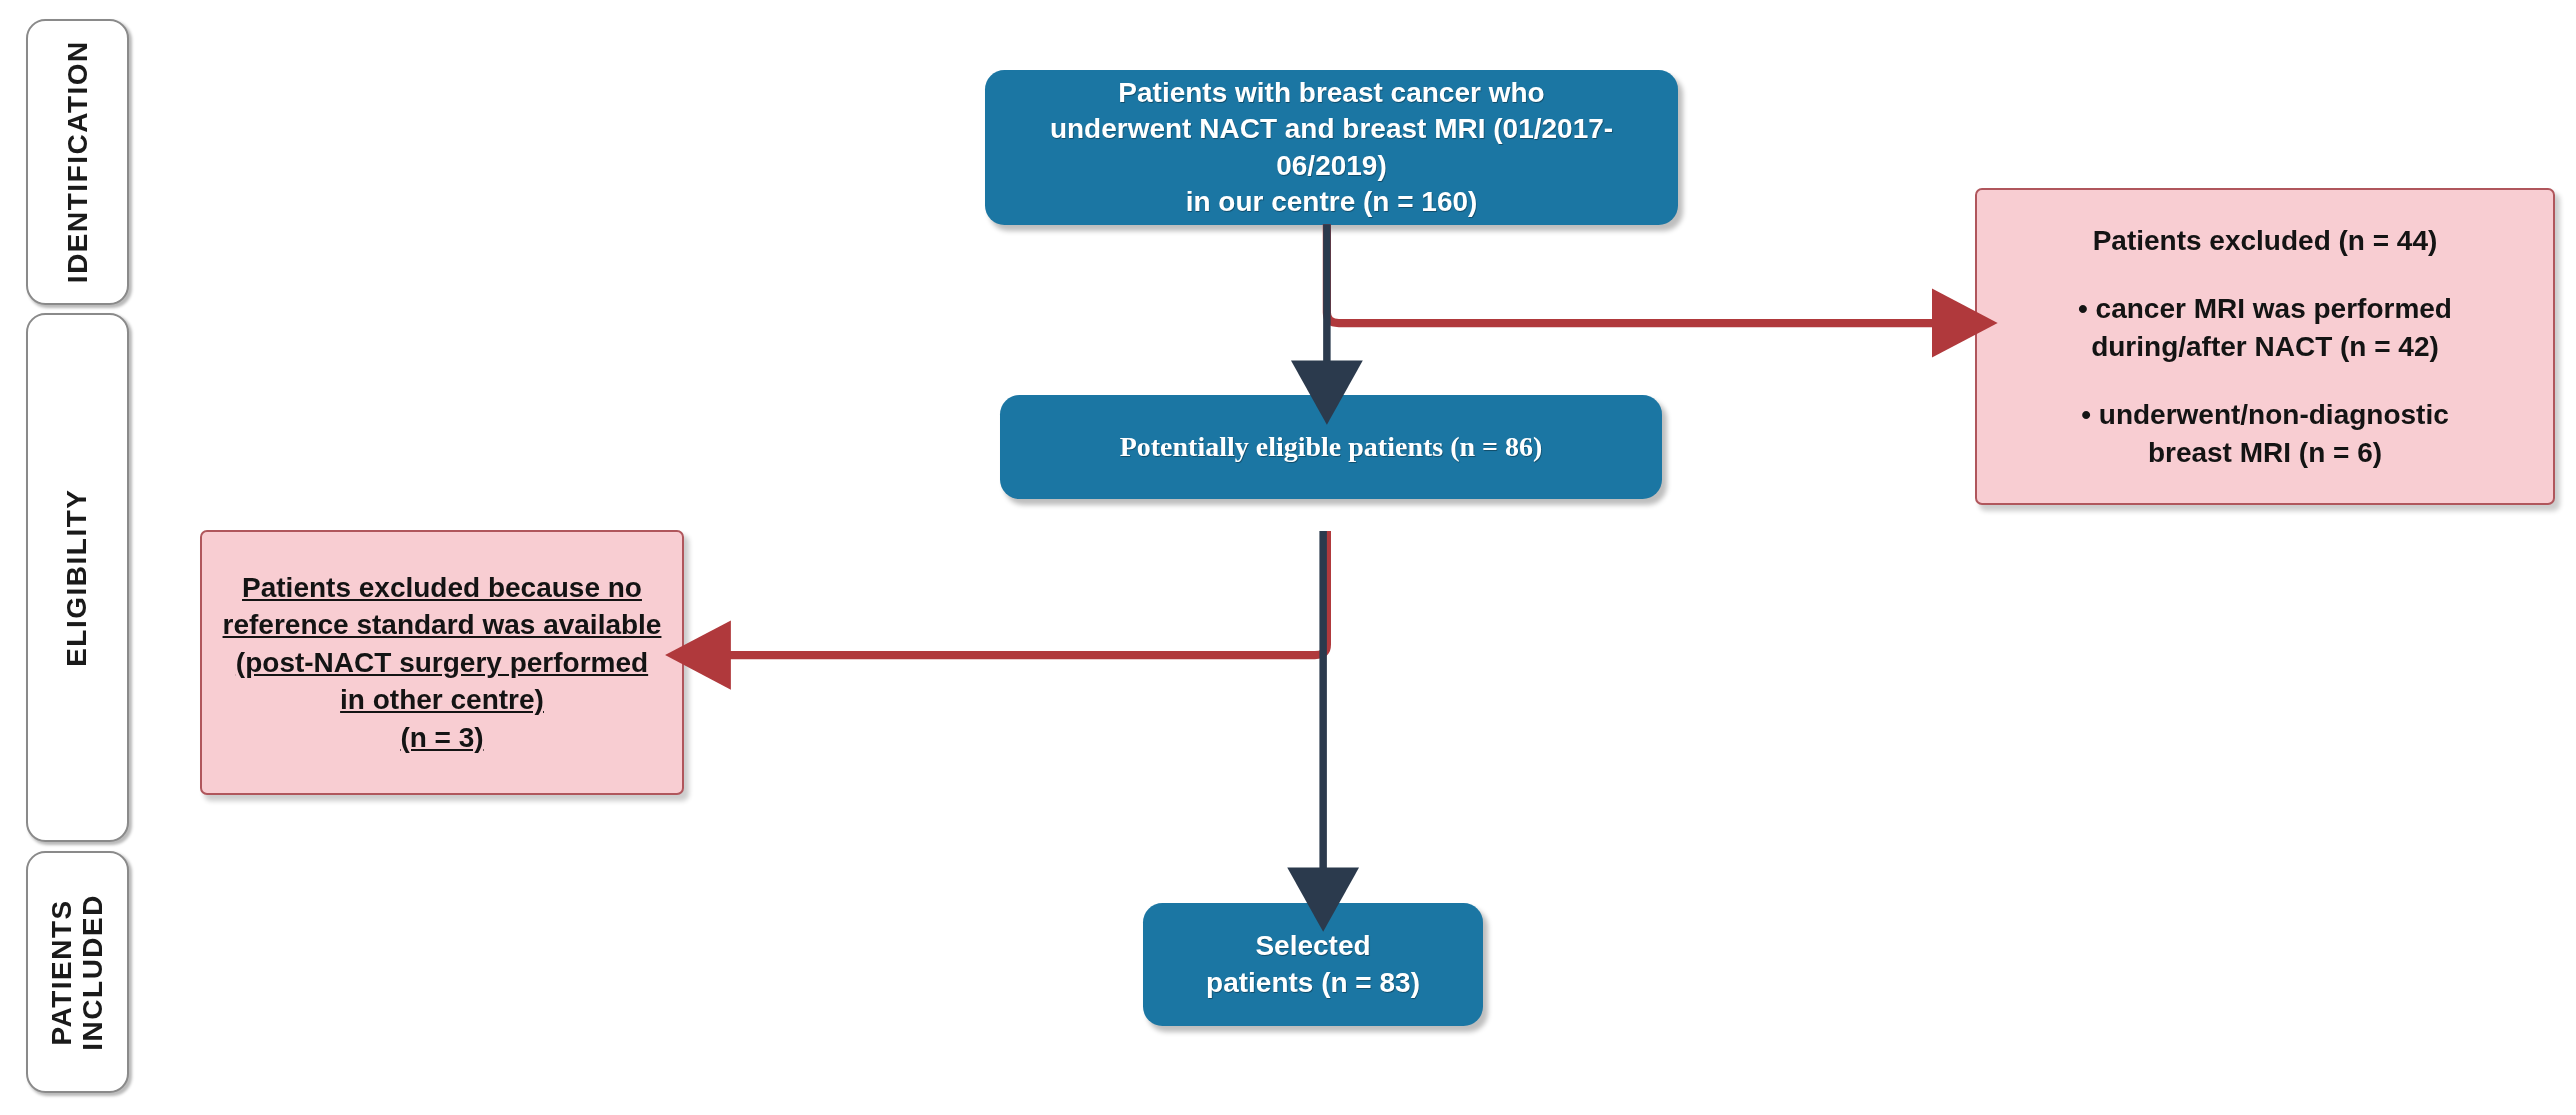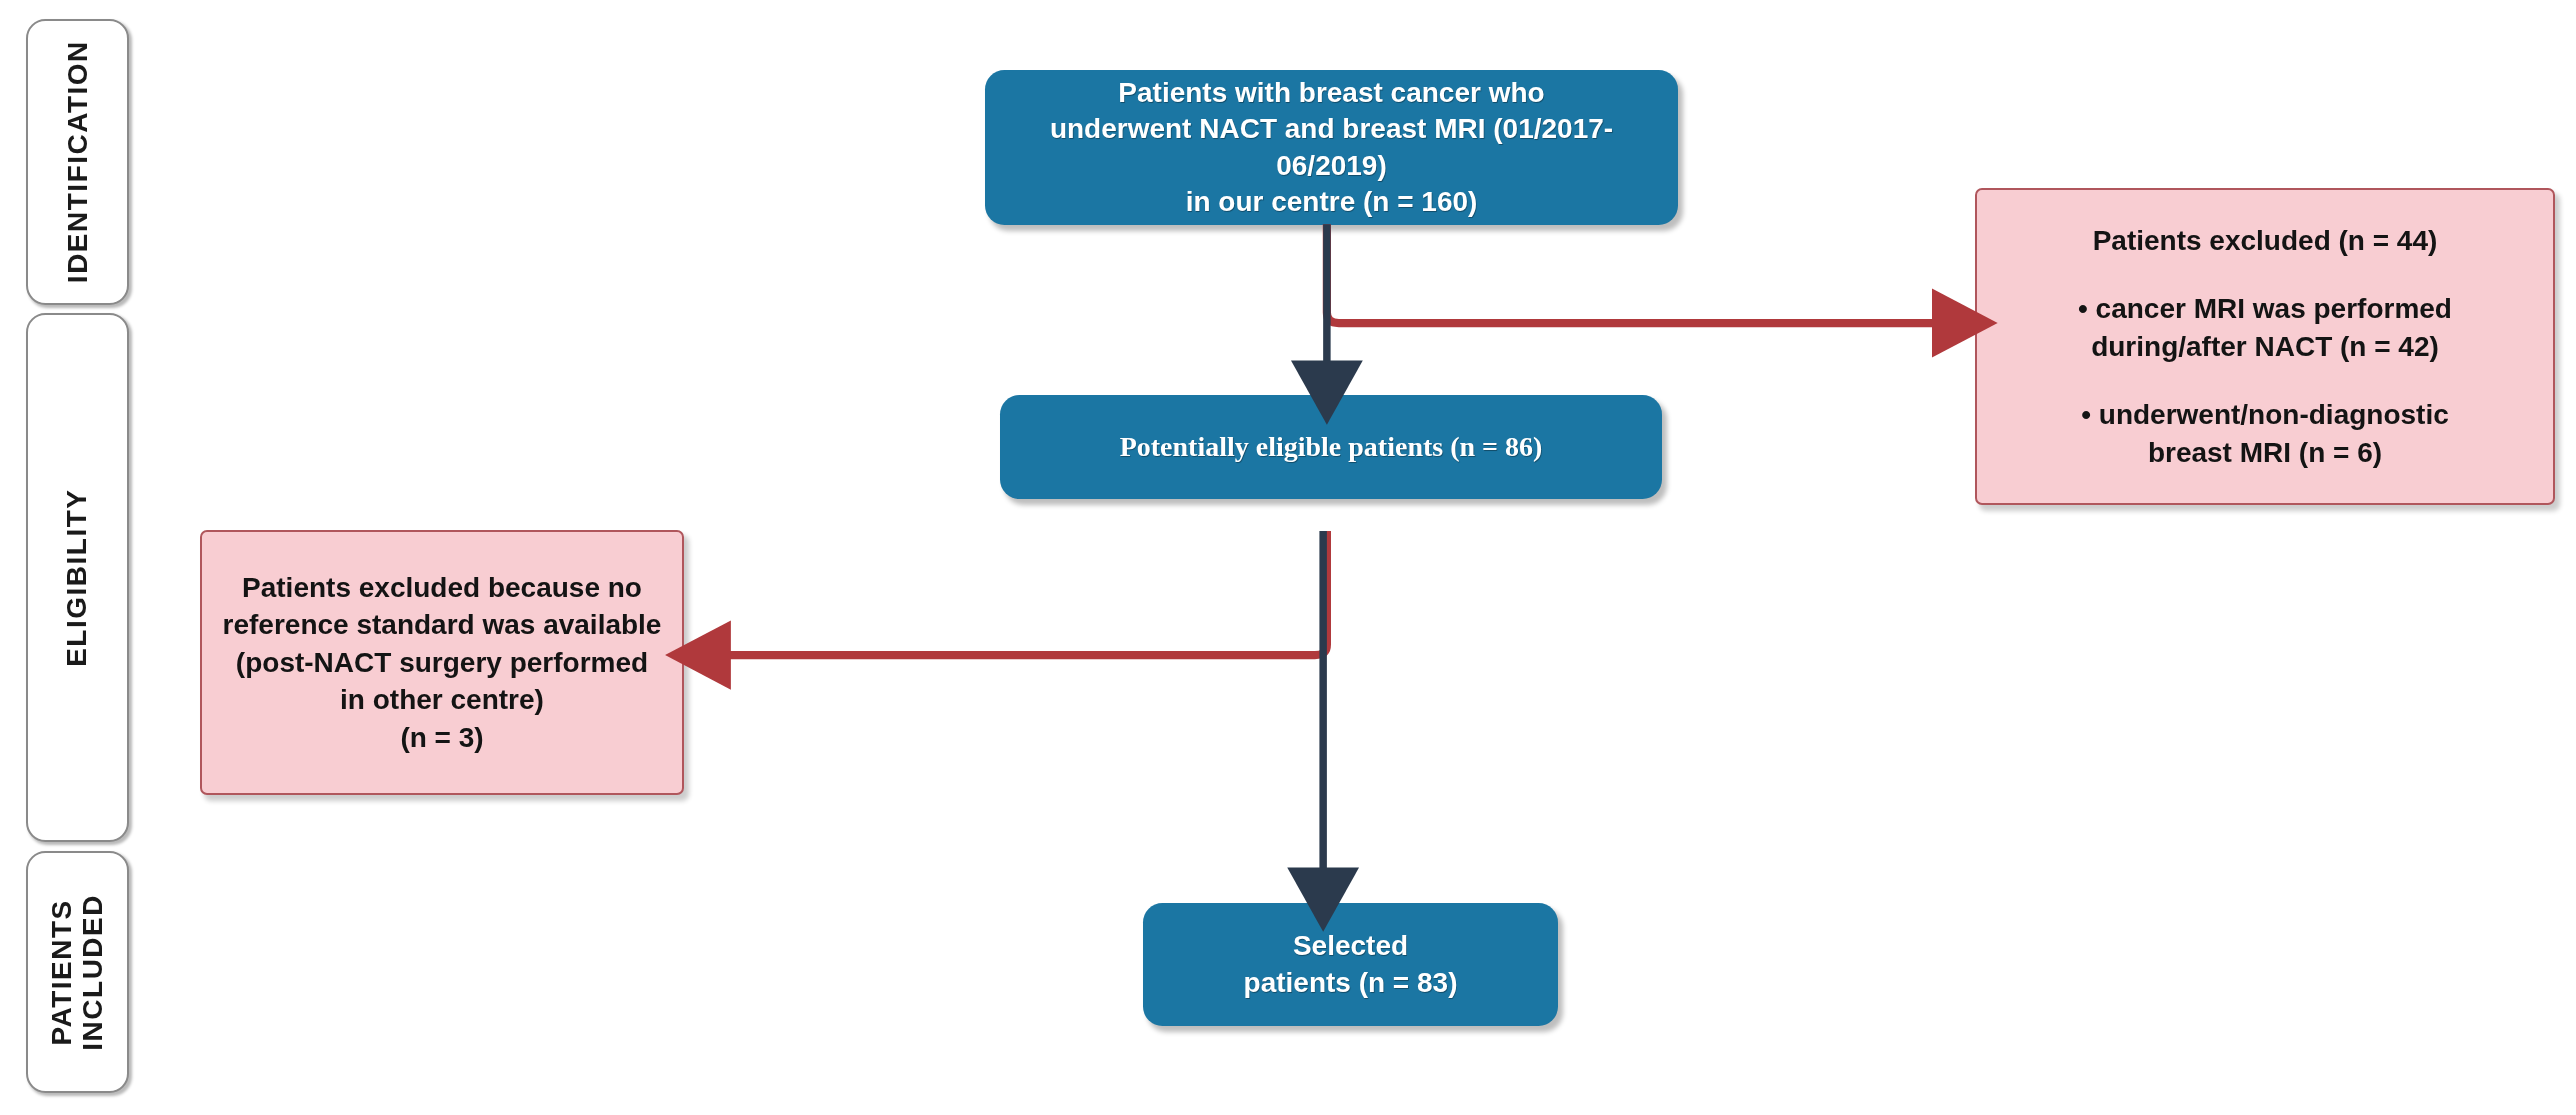--- a/index.html
+++ b/index.html
@@ -110,21 +110,21 @@
       <span>in our centre (n = 160)</span>
     </div>
   </div>
 
   <div class="node node-blue" style="left:1000px; top:395px; width:662px; height:104px;font-family:Liberation Serif, serif;">
     <div>
       <span>Potentially eligible patients (n = 86)</span>
     </div>
   </div>
 
-  <div class="node node-blue" style="left:1143px; top:903px; width:415px; height:123px;">
+  <div class="node node-blue" style="left:1143px; top:903px; width:340px; height:123px;">
     <div>
       <span>Selected</span><br>
       <span>patients (n = 83)</span>
     </div>
   </div>
 
   <div class="node node-pink" style="left:1975px; top:188px; width:580px; height:317px;">
     <div>
       <p class="para">Patients excluded (n = 44)</p>
       <div class="gap"></div>
@@ -133,21 +133,21 @@
         <span>during/after NACT  (n = 42)</span>
       </p>
       <div class="gap"></div>
       <p class="para">
         <span>• underwent/non-diagnostic</span><br>
         <span>breast MRI (n = 6)</span>
       </p>
     </div>
   </div>
 
-  <div class="node node-pink" style="left:200px; top:530px; width:484px; height:265px;">
+  <div class="node node-pink" style="left:200px; top:530px; width:484px; height:265px;text-decoration:underline;">
     <div>
       <span>Patients excluded because no</span><br>
       <span>reference standard was available</span><br>
       <span>(post-NACT surgery performed</span><br>
       <span>in other centre)</span><br>
       <span>(n = 3)</span>
     </div>
   </div>
 
   <svg id="connectors" viewBox="0 0 3444 1491" width="2576" height="1115">

